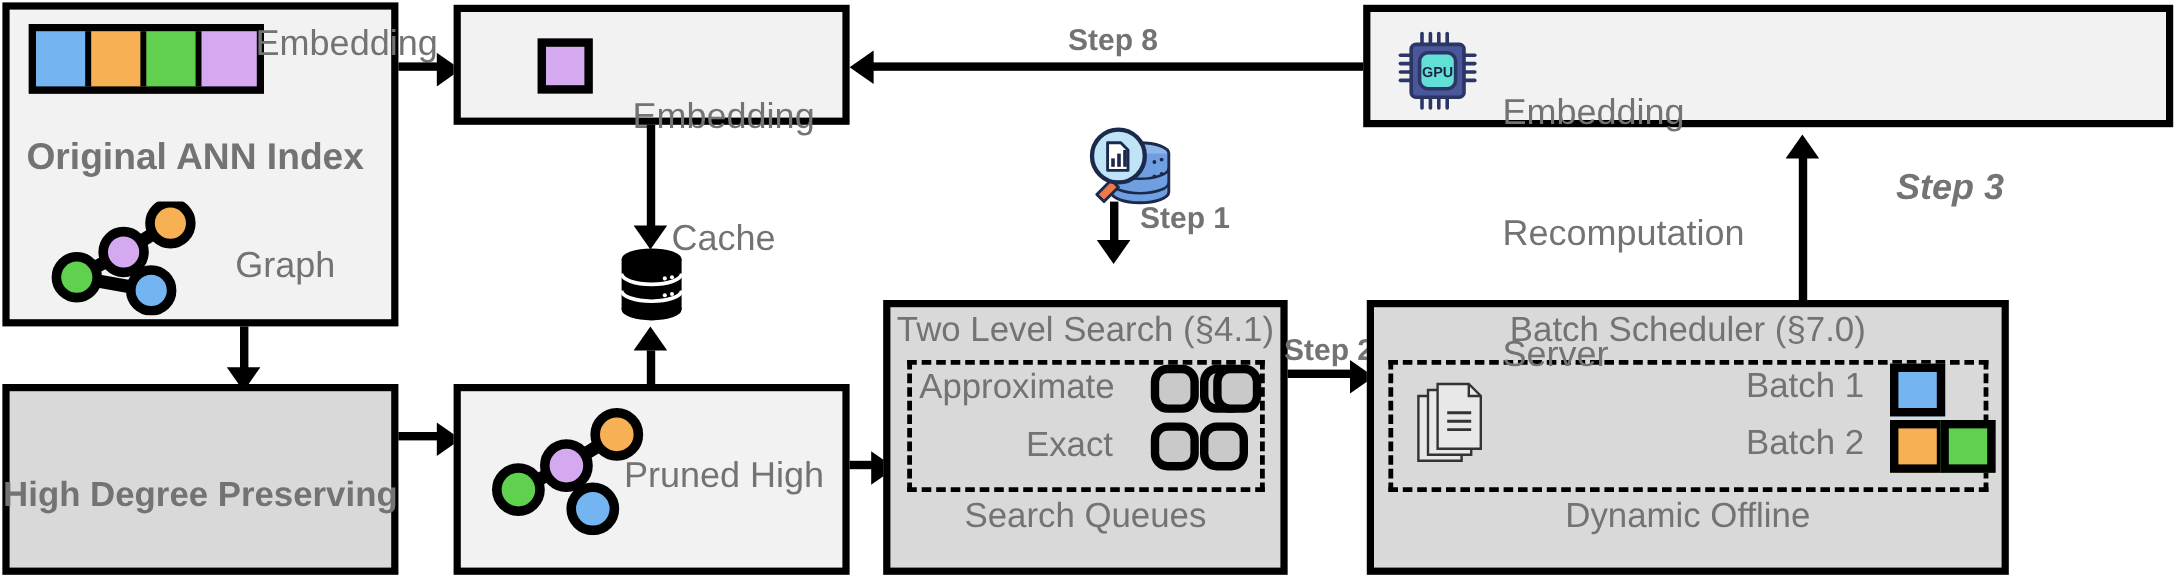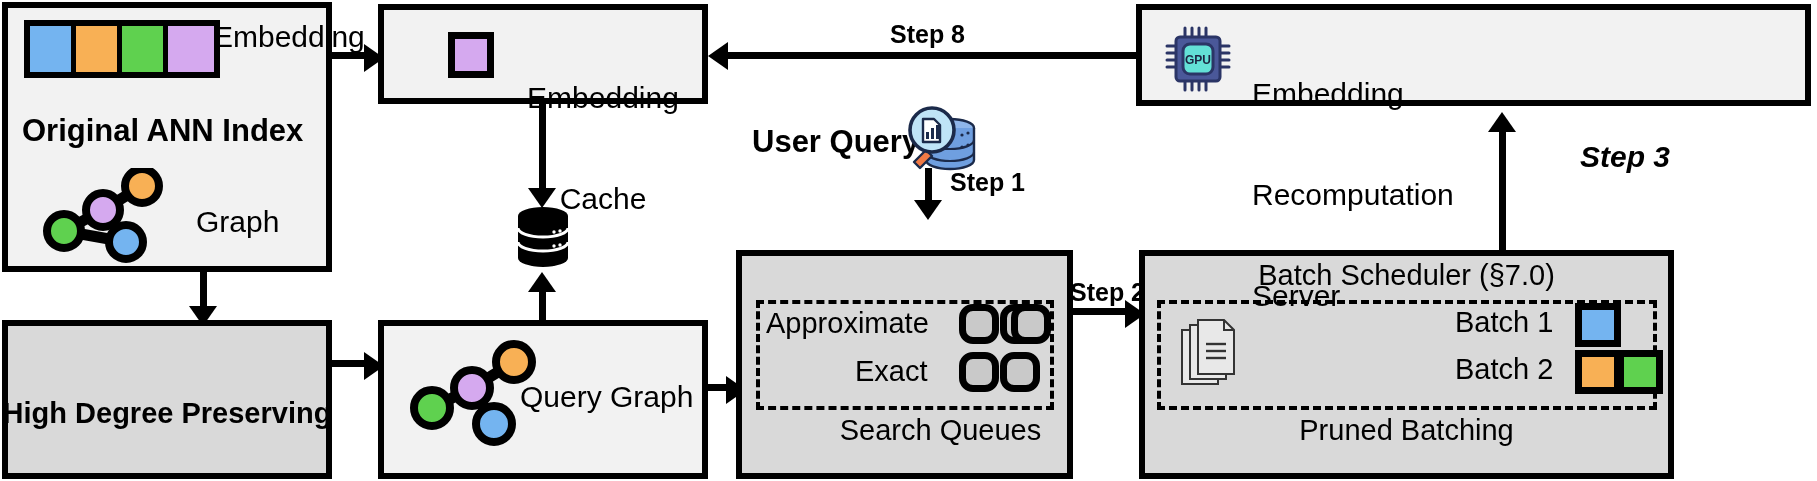--- a/index.html
+++ b/index.html
@@ -22,21 +22,21 @@
     position: absolute;
     box-sizing: border-box;
     border: 6px solid #000;
     background: #f2f2f2;
   }
   .box.gray {
     background: #d9d9d9;
   }
   .lbl {
     position: absolute;
-    color: #000000;
+    color: #737373;
     white-space: pre;
     line-height: 1.12;
   }
   .bold { font-weight: bold; }
   .ctr { text-align: center; }
 
   
   .chip-strip {
     position: absolute;
     display: flex;
@@ -176,26 +176,25 @@
         <line x1="68" y1="50" x2="110" y2="24"></line>
         <line x1="68" y1="50" x2="90" y2="86"></line>
       </g>
       <circle cx="110" cy="24" r="18" fill="#f8b055" stroke="#000" stroke-width="8"></circle>
       <circle cx="68" cy="50" r="18" fill="#d5a9ef" stroke="#000" stroke-width="8"></circle>
       <circle cx="28" cy="70" r="18" fill="#5fd14f" stroke="#000" stroke-width="8"></circle>
       <circle cx="90" cy="86" r="18" fill="#74b4f0" stroke="#000" stroke-width="8"></circle>
     </svg>
   </div>
 
-  <div class="lbl" style="left:520px; top:380px; font-size:30px;">Query Graph</div>
+  <div class="lbl" style="left:520px; top:380px; font-size:30px;">Pruned High</div>
 
   <div class="line" style="left:708px; top:384px; width:28px; height:7px;"></div>
   <div class="ah ah-right" style="left:726px; top:376px;"></div>
 
-  <div class="lbl bold" style="left:752px; top:125px; font-size:31px;">User Query</div>
 
   <div class="svgwrap" style="left:900px; top:100px;">
     <svg width="80" height="80" viewBox="0 0 80 80">
       <g>
         <ellipse cx="50" cy="28" rx="24" ry="9" fill="#8fb6ea" stroke="#1b2a4a" stroke-width="2.4"></ellipse>
         <path d="M26 28 v32 a24 9 0 0 0 48 0 V28" fill="#6f9fe0" stroke="#1b2a4a" stroke-width="2.4"></path>
         <path d="M26 40 a24 9 0 0 0 48 0" fill="none" stroke="#1b2a4a" stroke-width="2.2"></path>
         <path d="M26 52 a24 9 0 0 0 48 0" fill="none" stroke="#1b2a4a" stroke-width="2.2"></path>
         <circle cx="62" cy="35" r="1.6" fill="#1b2a4a"></circle>
         <circle cx="68" cy="33" r="1.6" fill="#1b2a4a"></circle>
@@ -209,33 +208,34 @@
       <rect x="31" y="28" width="3" height="11" fill="#1b2a4a"></rect>
       <rect x="36" y="25" width="3" height="14" fill="#1b2a4a"></rect>
     </svg>
   </div>
 
   <div class="line" style="left:925px; top:168px; width:7px; height:36px;"></div>
   <div class="ah ah-down" style="left:914px; top:200px;"></div>
   <div class="lbl bold" style="left:950px; top:168px; font-size:25px;">Step 1</div>
 
   <div class="box gray" style="left:736px; top:250px; width:337px; height:229px;"></div>
+  <div class="lbl ctr" style="left:736px; top:259px; width:337px; font-size:29px;">Two Level Search (§4.1)</div>
 
   <div class="dashed" style="left:756px; top:300px; width:298px; height:110px;"></div>
 
   <div class="lbl" style="left:766px; top:307px; font-size:29px;">Approximate</div>
   <div class="tile" style="left:959px; top:304px; width:40px; height:40px;"></div>
   <div class="tile" style="left:1000px; top:304px; width:40px; height:40px;"></div>
   <div class="tile" style="left:1011px; top:304px; width:40px; height:40px;"></div>
 
   <div class="lbl" style="left:855px; top:355px; font-size:29px;">Exact</div>
   <div class="tile" style="left:959px; top:352px; width:40px; height:40px;"></div>
   <div class="tile" style="left:1000px; top:352px; width:40px; height:40px;"></div>
 
-  <div class="lbl ctr" style="left:736px; top:414px; width:337px; font-size:29px;margin-left:36px;">Search Queues</div>
+  <div class="lbl ctr" style="left:736px; top:414px; width:337px; font-size:29px;">Search Queues</div>
 
   <div class="line" style="left:1073px; top:308px; width:62px; height:7px;"></div>
   <div class="ah ah-right" style="left:1125px; top:300px;"></div>
   <div class="lbl bold" style="left:1070px; top:278px; font-size:25px;">Step 2</div>
 
   <div class="box gray" style="left:1139px; top:250px; width:535px; height:229px;"></div>
   <div class="lbl ctr" style="left:1139px; top:259px; width:535px; font-size:29px;">Batch Scheduler (§7.0)</div>
 
   <div class="dashed" style="left:1157px; top:300px; width:500px; height:110px;"></div>
 
@@ -255,21 +255,21 @@
     </svg>
   </div>
 
   <div class="lbl" style="left:1455px; top:306px; font-size:29px;">Batch 1</div>
   <div class="sq" style="left:1575px; top:303px; width:46px; height:44px; background:#74b4f0;"></div>
 
   <div class="lbl" style="left:1455px; top:353px; font-size:29px;">Batch 2</div>
   <div class="sq" style="left:1575px; top:350px; width:46px; height:44px; background:#f8b055;"></div>
   <div class="sq" style="left:1617px; top:350px; width:46px; height:44px; background:#5fd14f;"></div>
 
-  <div class="lbl ctr" style="left:1139px; top:414px; width:535px; font-size:29px;">Pruned Batching</div>
+  <div class="lbl ctr" style="left:1139px; top:414px; width:535px; font-size:29px;">Dynamic Offline</div>
 
   <div class="line" style="left:1499px; top:130px; width:7px; height:120px;"></div>
   <div class="ah ah-up" style="left:1488px; top:112px;"></div>
   <div class="lbl bold" style="left:1580px; top:140px; font-size:30px;font-style:italic;">Step 3</div>
 
   <div class="box" style="left:1136px; top:4px; width:675px; height:102px;"></div>
 
   <div class="svgwrap" style="left:1165px; top:26px;">
     <svg width="66" height="66" viewBox="0 0 66 66">
       <g stroke="#2b3566" stroke-width="3" stroke-linecap="round">

